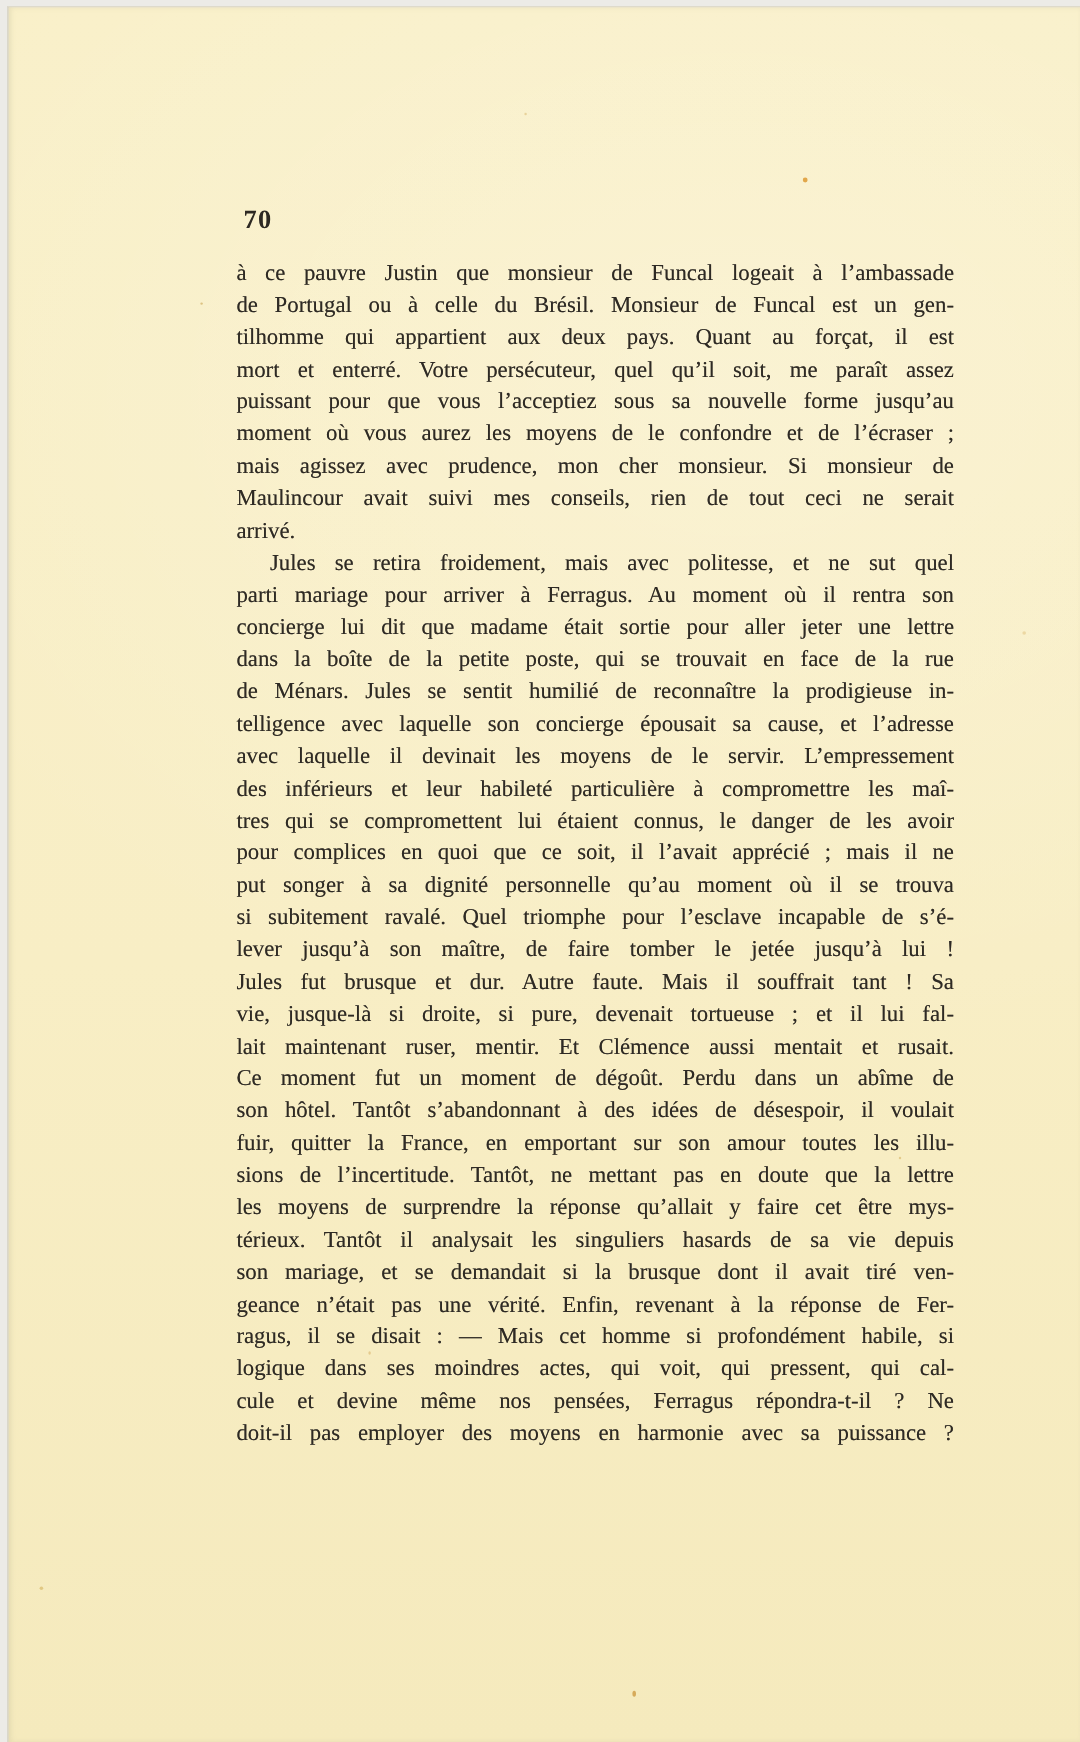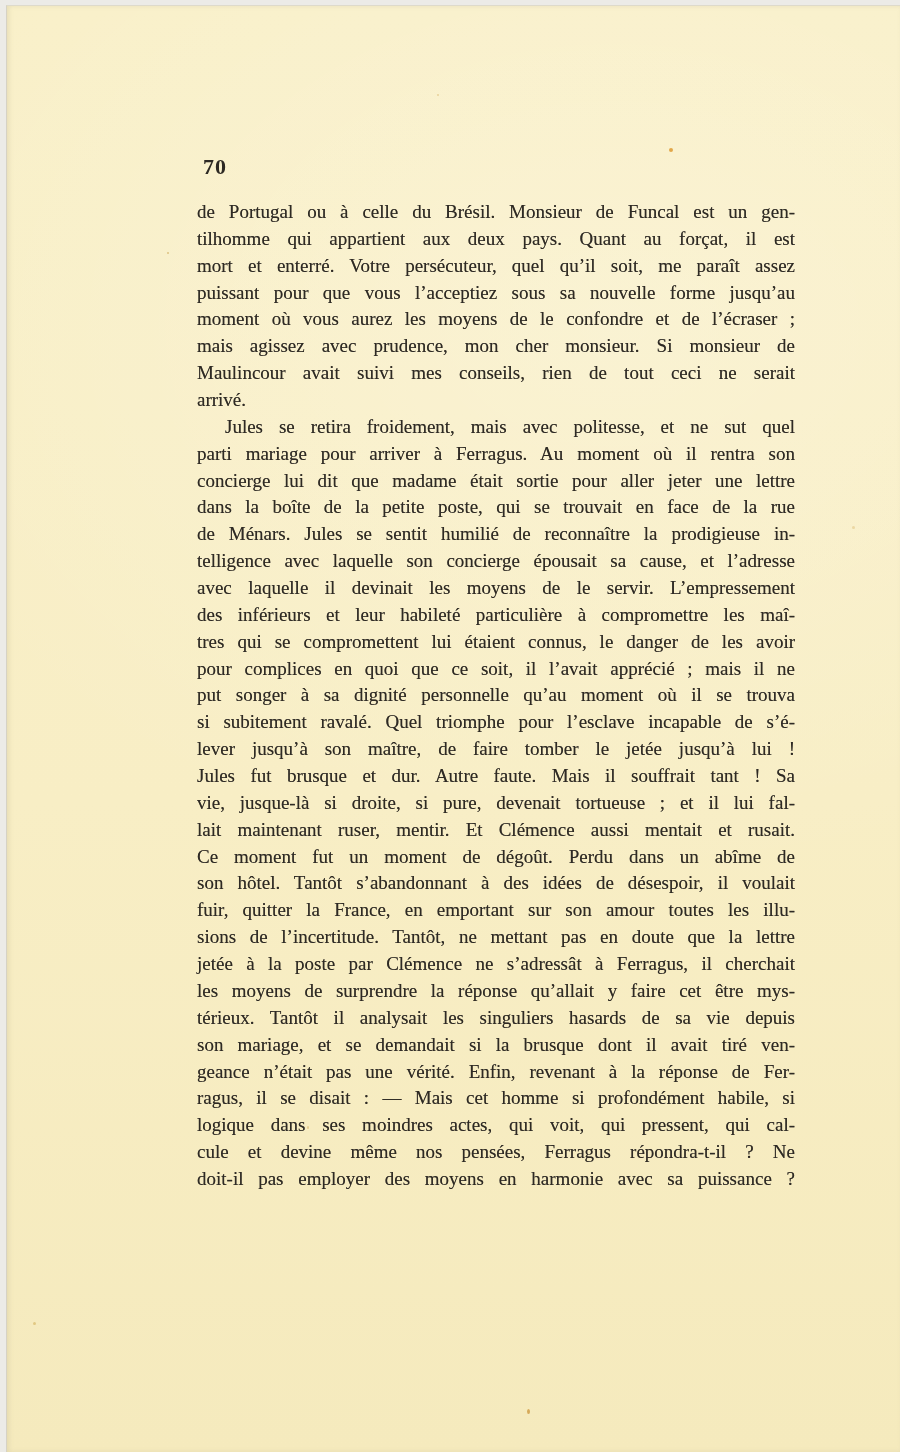--- a/index.html
+++ b/index.html
@@ -19,21 +19,21 @@
     left: 6px; top: 5px; right: 0; bottom: 0;
     background:
       radial-gradient(1100px 800px at 68% 22%, rgba(255,255,255,0.20), rgba(255,255,255,0) 70%),
       linear-gradient(180deg, #f9f0c9 0%, #f8eec5 55%, #f5eabd 100%);
     border-left: 1px solid #d6d2c4;
     border-top: 1px solid #dedacb;
     box-shadow: inset 2px 0 4px rgba(180,170,140,0.25);
   }
   .content {
     position: absolute;
-    left: 190px; top: 0;
+    left: 190px; top: 16px;
     width: 598px;
   }
   .running-head {
     position: relative;
     margin-top: 150px;
     height: 30px;
   }
   .page-num {
     position: absolute;
     left: 6px; top: -2px;
@@ -90,20 +90,21 @@
     <div class="speck" style="left:300px; top:1120px; width:2px; height:3px; background:#d3a95c; opacity:0.5;"></div>
     <div class="speck" style="left:742px; top:958px; width:2px; height:2px; background:#cfa755; opacity:0.5;"></div>
     <div class="speck" style="left:430px; top:88px; width:2px; height:2px; background:#d8b468; opacity:0.5;"></div>
 
     <div class="content">
       <div class="running-head">
         <span class="page-num">70</span>
       </div>
       <div class="body-text">
           <div class="paragraph">
+            <div class="line">à ce pauvre Justin que monsieur de Funcal logeait à l’ambassade</div>
             <div class="line">de Portugal ou à celle du Brésil. Monsieur de Funcal est un gen-</div>
             <div class="line">tilhomme qui appartient aux deux pays. Quant au forçat, il est</div>
             <div class="line">mort et enterré. Votre persécuteur, quel qu’il soit, me paraît assez</div>
             <div class="line">puissant pour que vous l’acceptiez sous sa nouvelle forme jusqu’au</div>
             <div class="line">moment où vous aurez les moyens de le confondre et de l’écraser ;</div>
             <div class="line">mais agissez avec prudence, mon cher monsieur. Si monsieur de</div>
             <div class="line">Maulincour avait suivi mes conseils, rien de tout ceci ne serait</div>
             <div class="line noflush">arrivé.</div>
           </div>
           <div class="paragraph">
@@ -120,21 +121,20 @@
             <div class="line">put songer à sa dignité personnelle qu’au moment où il se trouva</div>
             <div class="line">si subitement ravalé. Quel triomphe pour l’esclave incapable de s’é-</div>
             <div class="line">lever jusqu’à son maître, de faire tomber le jetée jusqu’à lui !</div>
             <div class="line">Jules fut brusque et dur. Autre faute. Mais il souffrait tant ! Sa</div>
             <div class="line">vie, jusque-là si droite, si pure, devenait tortueuse ; et il lui fal-</div>
             <div class="line">lait maintenant ruser, mentir. Et Clémence aussi mentait et rusait.</div>
             <div class="line">Ce moment fut un moment de dégoût. Perdu dans un abîme de</div>
             <div class="line">son hôtel. Tantôt s’abandonnant à des idées de désespoir, il voulait</div>
             <div class="line">fuir, quitter la France, en emportant sur son amour toutes les illu-</div>
             <div class="line">sions de l’incertitude. Tantôt, ne mettant pas en doute que la lettre</div>
-            <div class="line">jetée à la poste par Clémence ne s’adressât à Ferragus, il cherchait</div>
             <div class="line">les moyens de surprendre la réponse qu’allait y faire cet être mys-</div>
             <div class="line">térieux. Tantôt il analysait les singuliers hasards de sa vie depuis</div>
             <div class="line">son mariage, et se demandait si la brusque dont il avait tiré ven-</div>
             <div class="line">geance n’était pas une vérité. Enfin, revenant à la réponse de Fer-</div>
             <div class="line">ragus, il se disait : — Mais cet homme si profondément habile, si</div>
             <div class="line">logique dans ses moindres actes, qui voit, qui pressent, qui cal-</div>
             <div class="line">cule et devine même nos pensées, Ferragus répondra-t-il ? Ne</div>
             <div class="line">doit-il pas employer des moyens en harmonie avec sa puissance ?</div>
           </div>
         </div>

